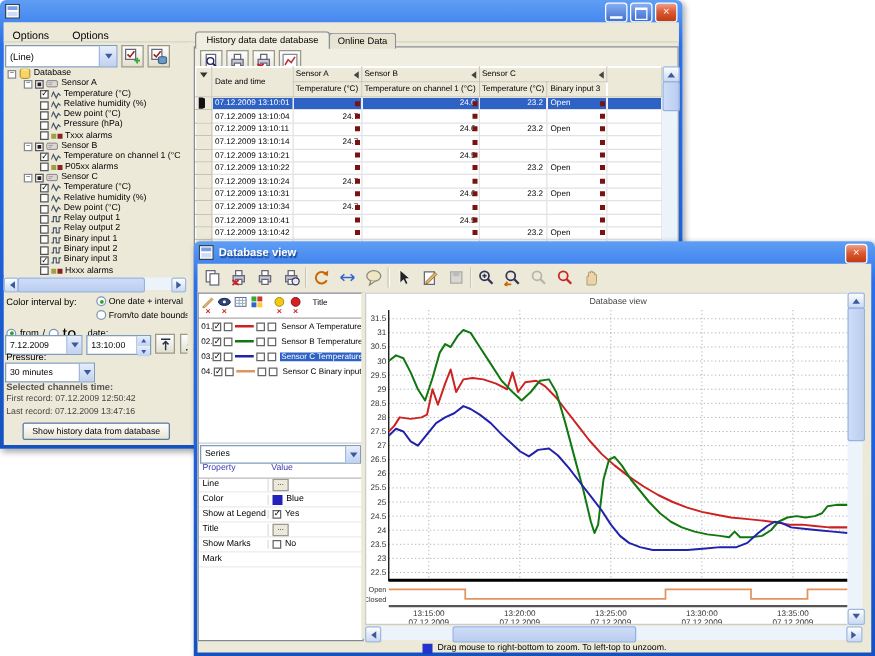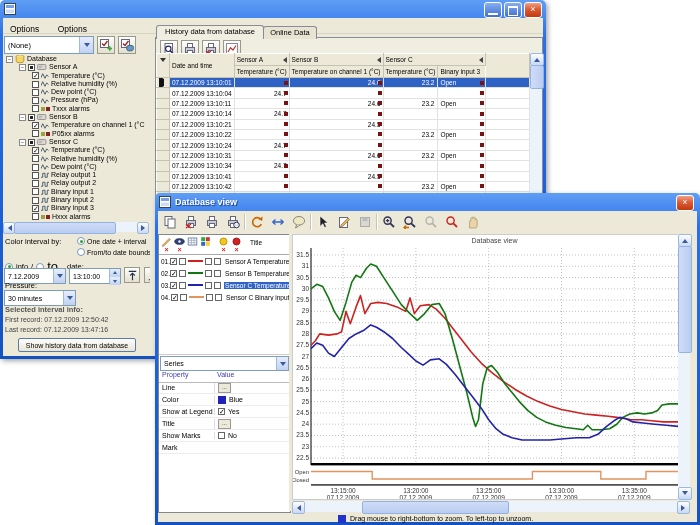--- a/index.html
+++ b/index.html
@@ -115,21 +115,21 @@
         </span>
     </span>
   </div>
 
   <div class="abs" style="left:3px;top:18px;width:540px;height:15px;background:#ECE9D8;border-bottom:1px solid #d8d4c4;">
     <span class="menu-item">Options</span>
     <span class="menu-item">Options</span>
   </div>
 
   <div class="abs combo" style="left:4px;top:36px;width:88px;height:16px;">
-    <span class="cv">(None)</span>
+    <span class="cv">(Line)</span>
     <span class="cbtn">
         <span class="arr-d"></span>
       </span>
   </div>
   <div class="abs" id="lp-topbtns" style="left:97px;top:36px;display:flex;gap:3px;">
       <span class="tbtn" style="width: 16px; height: 16px;">
         <span class="" style="display: inline-flex;">
           <svg width="14" height="14" viewBox="0 0 14 14">
             <rect x="1.5" y="1.5" width="8" height="8" fill="#fff" stroke="#667"></rect>
             <path d="M3,5.5 l2,2 3.5,-4.5" stroke="#922" fill="none" stroke-width="1.3"></path>
@@ -379,21 +379,21 @@
   <div class="abs" style="left:77px;top:237px;display:flex;align-items:center;gap:2px;">
     <span class="radio on"></span>
     <span style="font-size:7px;">One date + interval</span>
   </div>
   <div class="abs" style="left:77px;top:248px;display:flex;align-items:center;gap:2px;">
     <span class="radio"></span>
     <span style="font-size:7px;">From/to date bounds</span>
   </div>
   <div class="abs" style="left:5px;top:259px;display:flex;align-items:center;gap:3px;">
     <span class="radio on"></span>
-    <span style="font-size:7.5px;">info</span>
+    <span style="font-size:7.5px;">from</span>
     <span style="font-size:7.5px;">/</span>
     <span class="radio"></span>
     <span style="font-size:13px;">to</span>
     <span style="font-size:7.5px;margin-left:6px;">date:</span>
   </div>
   <div class="abs combo" style="left:4px;top:268px;width:60px;height:14px;">
     <span class="cv" style="font-size:7px;">7.12.2009</span>
     <span class="cbtn" style="width:11px;">
         <span class="arr-d"></span>
       </span>
@@ -425,30 +425,30 @@
         </span>
       </span>
     </div>
   <div class="abs lbl" style="left:5px;top:281px;">Pressure:</div>
   <div class="abs combo" style="left:4px;top:290px;width:70px;height:14px;">
     <span class="cv" style="font-size:7px;">30 minutes</span>
     <span class="cbtn" style="width:11px;">
         <span class="arr-d"></span>
       </span>
   </div>
-  <div class="abs" style="left:5px;top:305px;font-size:7.5px;font-weight:bold;color:#555;">Selected interval info:</div>
+  <div class="abs" style="left:5px;top:305px;font-size:7.5px;font-weight:bold;color:#555;">Selected channels time:</div>
   <div class="abs small-lbl" style="left:5px;top:316px;">First record: 07.12.2009 12:50:42</div>
   <div class="abs small-lbl" style="left:5px;top:326px;">Last record: 07.12.2009 13:47:16</div>
   <button class="abs" style="left:18px;top:338px;width:118px;height:14px;font-size:7px;font-family:inherit;
           border:1px solid #5a7aa8;border-radius:2px;background:linear-gradient(#fefefe,#e8e4d4);">Show history data from database</button>
 
   <div class="abs" style="left:150px;top:34px;width:5px;height:322px;background:#ECE9D8;"></div>
 
   <div class="abs" style="left:155px;top:37px;width:388px;height:318px;background:#F0EEE1;border:1px solid #898C95;box-sizing:border-box;"></div>
-  <div class="tab active" style="left:156px;top:25px;width:106px;height:13px;">History data from database</div>
+  <div class="tab active" style="left:156px;top:25px;width:106px;height:13px;">History data date database</div>
   <div class="tab" style="left:263px;top:26px;width:52px;height:12px;">Online Data</div>
 
   <div class="abs" id="main-toolbar" style="left:160px;top:40px;display:flex;gap:3px;align-items:center;">
       <span class="tbtn" style="width: 16px; height: 16px;">
         <span class="" style="display: inline-flex;">
           <svg width="14" height="14" viewBox="0 0 14 14">
             <rect x="3" y="1.5" width="7.5" height="11" fill="#fff" stroke="#667"></rect>
             <circle cx="6.3" cy="6.8" r="2.7" fill="none" stroke="#226" stroke-width="1.1"></circle>
             <line x1="8.3" y1="8.8" x2="11" y2="11.5" stroke="#226" stroke-width="1.5"></line>
           </svg>

